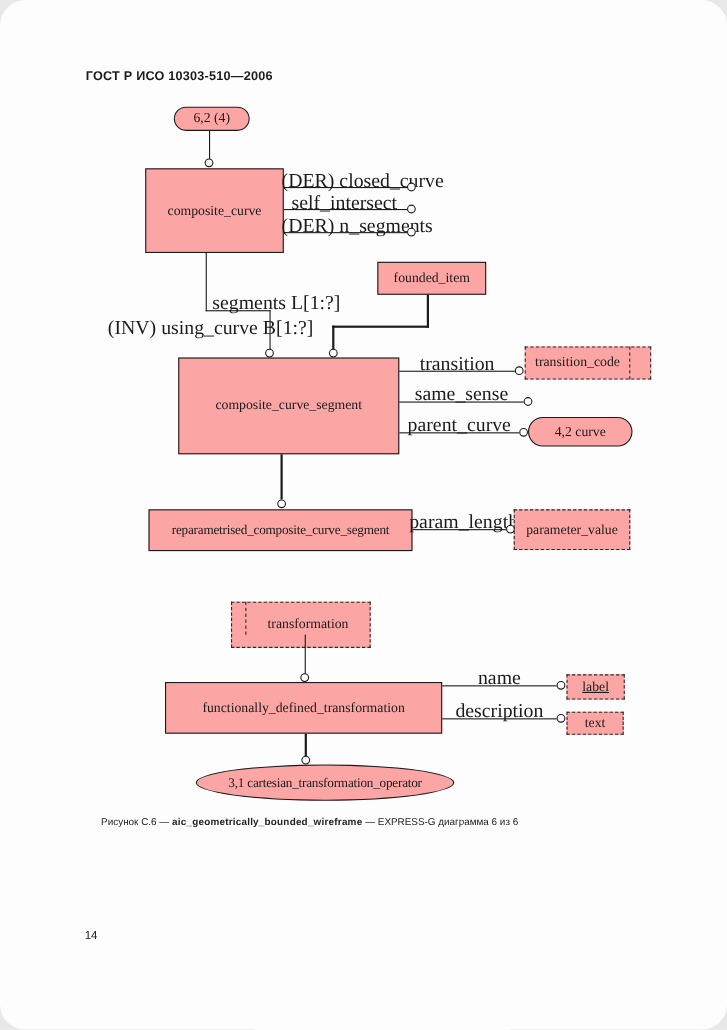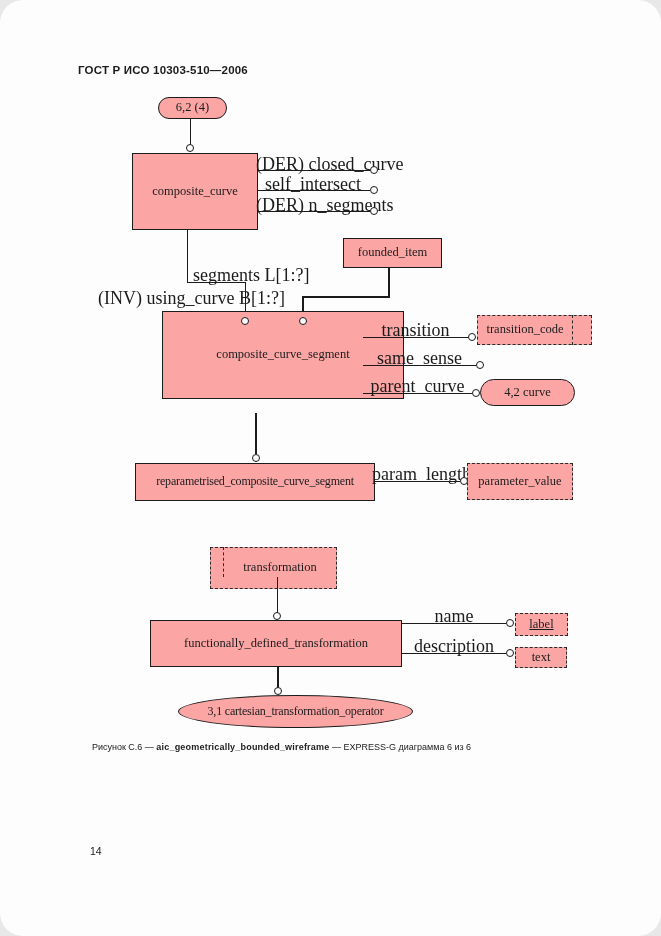--- a/index.html
+++ b/index.html
@@ -31,21 +31,21 @@
   }
   .lbl { position:absolute; font-size:18px; white-space:nowrap; text-align:center; }
   .vdash { position:absolute; top:0; bottom:0; border-left:1px dashed #2a2a2a; }
   .cap {
     position:absolute; left:0; top:742px; width:563px; text-align:center;
     font-family:"Liberation Sans","DejaVu Sans",sans-serif; font-size:9px; color:#222;
   }
   .cap b { letter-spacing:.2px; }
   .pageno {
     position:absolute; left:77px; top:845px;
-    font-family:"Liberation Sans","DejaVu Sans",sans-serif; font-size:10.5px;margin-left:13px;
+    font-family:"Liberation Sans","DejaVu Sans",sans-serif; font-size:10.5px;
   }
 </style>
 </head>
 <body>
 
 <div class="page">
 
   <div class="hdr">ГОСТ Р ИСО 10303-510—2006</div>
 
   <div class="box stadium" style="left:158px;top:97px;width:69px;height:22px;">6,2 (4)</div>
@@ -72,21 +72,21 @@
   <div class="lbl" style="left:193px;top:265px;">segments L[1:?]</div>
   <div class="lbl" style="left:98px;top:288px;">(INV) using_curve B[1:?]</div>
   <div class="c" style="left:241px;top:317px;"></div>
 
   <div class="box" style="left:343px;top:238px;width:99px;height:30px;">founded_item</div>
   <div class="v t" style="left:388px;top:268px;height:30px;"></div>
   <div class="h t" style="left:302px;top:296px;width:88px;"></div>
   <div class="v t" style="left:302px;top:296px;height:22px;"></div>
   <div class="c" style="left:299px;top:317px;"></div>
 
-  <div class="box" style="left:162px;top:311px;width:242px;height:88px;">composite_curve_segment</div>
+  <div class="box" style="left:162px;top:325px;width:201px;height:88px;">composite_curve_segment</div>
 
   <div class="lbl" style="left:363px;top:320px;width:105px;">transition</div>
   <div class="h" style="left:363px;top:337px;width:105px;"></div>
   <div class="c" style="left:468px;top:333px;"></div>
   <div class="box dash" style="left:477px;top:315px;width:115px;height:30px;padding-right:19px;">transition_code</div>
   <div class="vdash" style="left:572px;top:315px;height:30px;bottom:auto;"></div>
 
   <div class="lbl" style="left:363px;top:348px;width:113px;">same_sense</div>
   <div class="h" style="left:363px;top:365px;width:113px;"></div>
   <div class="c" style="left:476px;top:361px;"></div>

